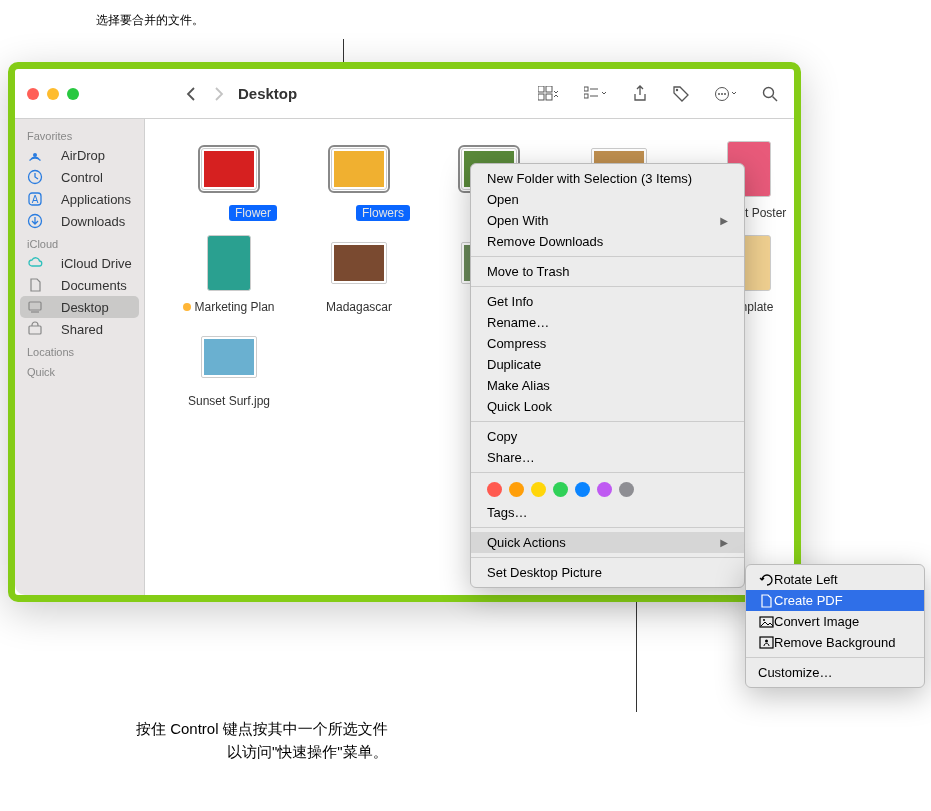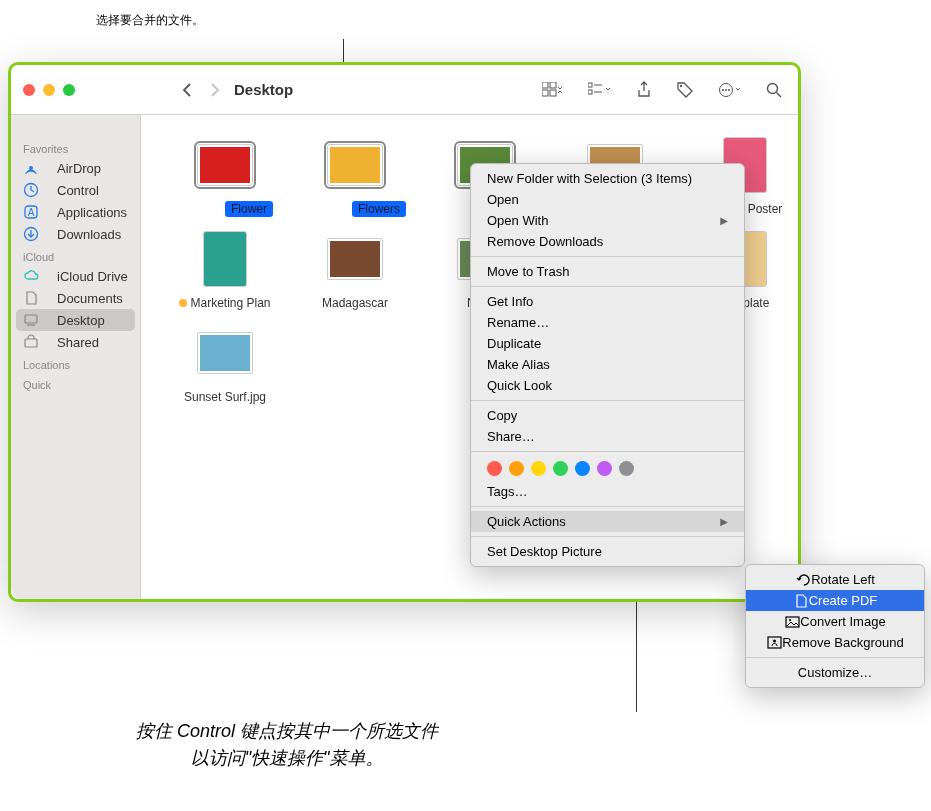--- a/index.html
+++ b/index.html
@@ -1,74 +1,74 @@
 <!DOCTYPE html>
 <html><head>
   <meta charset="utf-8">
   <style>
     * { margin: 0; padding: 0; box-sizing: border-box; font-family: -apple-system, "Helvetica Neue", Arial, sans-serif; }
     body { width: 931px; height: 811px; background: #fff; position: relative; }
     
     .callout-top { position: absolute; top: 12px; left: 96px; font-size: 12px; }
     .callout-top-line { position: absolute; top: 39px; left: 343px; width: 1px; height: 75px; background: #333; }
     
-    .callout-bottom { position: absolute; top: 718px; left: 136px; font-size: 18px; text-align: center; line-height: 1.5; font-style: italic; }
+    .callout-bottom { position: absolute; top: 718px; left: 136px; font-size: 15px; text-align: right; line-height: 1.5; }
     .callout-bottom-line { position: absolute; top: 602px; left: 636px; width: 1px; height: 110px; background: #333; }
     
-    .window { position: absolute; top: 62px; left: 8px; width: 793px; height: 540px; background: #fff; border: 3px solid #84cc16; border-radius: 10px; box-shadow: 0 10px 40px rgba(0,0,0,0.2); overflow: visible; }
+    .window { position: absolute; top: 62px; left: 8px; width: 793px; height: 540px; background: #fff; border: 7px solid #84cc16; border-radius: 10px; box-shadow: 0 10px 40px rgba(0,0,0,0.2); overflow: visible; }
     
     .titlebar { height: 50px; display: flex; align-items: center; border-bottom: 1px solid #d0d0d0; }
     .traffic-lights { display: flex; gap: 8px; padding: 0 12px; }
     .tl { width: 12px; height: 12px; border-radius: 50%; }
     .tl.red { background: #ff5f57; }
     .tl.yellow { background: #febc2e; }
     .tl.green { background: #28c840; }
     
     .nav-btns { display: flex; gap: 18px; margin-left: 95px; color: #888; }
     .nav-disabled { opacity: 0.35; }
     
     .path-title { font-weight: 600; font-size: 15px; margin-left: 14px; color: #333; }
     
     .toolbar-right { margin-left: auto; display: flex; gap: 24px; padding-right: 16px; color: #555; align-items: center; }
     .tb-icon { cursor: default; display: flex; align-items: center; }
     
     .body { display: flex; height: calc(100% - 50px); }
     
-    .sidebar { width: 130px; background: #e9e6e6; border-right: 1px solid #d0d0d0; padding: 22px 0; font-size: 13px; overflow-y: auto; border-bottom-left-radius: 10px; }
+    .sidebar { width: 130px; background: #e9e6e6; border-right: 1px solid #d0d0d0; padding: 5px 0; font-size: 13px; overflow-y: auto; border-bottom-left-radius: 10px; }
     .sb-section { color: #888; font-size: 11px; font-weight: 500; padding: 6px 12px 2px; }
     .sb-item { display: flex; align-items: center; gap: 18px; padding: 3px 12px; color: #333; cursor: default; }
     .sb-item.sel { background: #cac9c8; border-radius: 5px; margin: 0 5px; padding: 3px 7px; }
     .sb-icon { width: 16px; height: 16px; display: inline-flex; align-items: center; justify-content: center; color: #2b7de0; flex-shrink: 0; }
     .sb-icon.gray { color: #888; }
     .tag-dot { width: 12px; height: 12px; border-radius: 50%; border: 1px solid; flex-shrink: 0; }
     
     .content { flex: 1; padding: 18px 20px; overflow: auto; position: relative; }
     .grid { display: grid; grid-template-columns: repeat(5, 128px); gap: 10px 2px; }
     .file { display: flex; flex-direction: column; align-items: center; gap: 4px; }
     .thumb { width: 64px; height: 64px; display: flex; align-items: center; justify-content: center; position: relative; }
     .thumb-img { width: 56px; height: 42px; border: 1px solid #ccc; border-radius: 2px; background: #fff; padding: 2px; }
     .thumb-img.sel { outline: 2px solid #888; outline-offset: 1px; border-radius: 3px; }
     .thumb-inner { width: 100%; height: 100%; }
     .doc-thumb { width: 44px; height: 56px; border: 1px solid #ccc; border-radius: 3px; background: #fff; display:flex; flex-direction:column; padding:4px; gap:2px; }
     .fname { font-size: 12px; text-align: center; color: #333; max-width: 110px; padding: 1px 6px; border-radius: 3px; }
-    .fname.sel { background: #0a66ff; color: #0f172a; margin-left: 48px; }
+    .fname.sel { background: #0a66ff; color: #e5e5e5; margin-left: 48px; }
     .tag-badge { width: 8px; height: 8px; border-radius: 50%; display: inline-block; margin-right: 3px; }
     
     
     .context-menu { position: absolute; top: 163px; left: 470px; width: 275px; background: #ececec; border: 1px solid #bbb; border-radius: 6px; box-shadow: 0 8px 30px rgba(0,0,0,0.25); padding: 4px 0; font-size: 13px; z-index: 10; }
     .cm-item { padding: 3px 16px; cursor: default; display: flex; justify-content: space-between; align-items: center; }
     .cm-item.highlighted { background: #d6d6d6; }
     .cm-sep { height: 1px; background: #ccc; margin: 4px 0; }
     .cm-colors { display: flex; gap: 7px; padding: 5px 16px; }
     .cm-color { width: 15px; height: 15px; border-radius: 50%; }
     .cm-chevron { color: #666; font-size: 10px; }
     
     
     .submenu { position: absolute; top: 564px; left: 745px; width: 180px; background: #ececec; border: 1px solid #bbb; border-radius: 6px; box-shadow: 0 8px 30px rgba(0,0,0,0.25); padding: 4px 0; font-size: 13px; z-index: 20; }
-    .sm-item { padding: 3px 12px; display: flex; align-items: center; cursor: default; justify-content: center; }
+    .sm-item { padding: 3px 12px; display: flex; align-items: center; cursor: default; }
     .sm-item.sel { background: #2f6fe8; color: #fff; }
     .sm-icon { width: 16px; height: 14px; display: inline-flex; align-items: center; justify-content: center; }
     
     svg { display: block; }
   </style>
 </head>
 <body>
 
 <div class="callout-top">选择要合并的文件。</div>
 <div class="callout-top-line"></div>
@@ -322,20 +322,23 @@
     <div class="cm-sep"></div>
     <div class="cm-item">
       <span>Move to Trash</span>
     </div>
     <div class="cm-sep"></div>
     <div class="cm-item">
       <span>Get Info</span>
     </div>
     <div class="cm-item">
       <span>Rename…</span>
+    </div>
+    <div class="cm-item">
+      <span>Compress</span>
     </div>
     <div class="cm-item">
       <span>Duplicate</span>
     </div>
     <div class="cm-item">
       <span>Make Alias</span>
     </div>
     <div class="cm-item">
       <span>Quick Look</span>
     </div>

